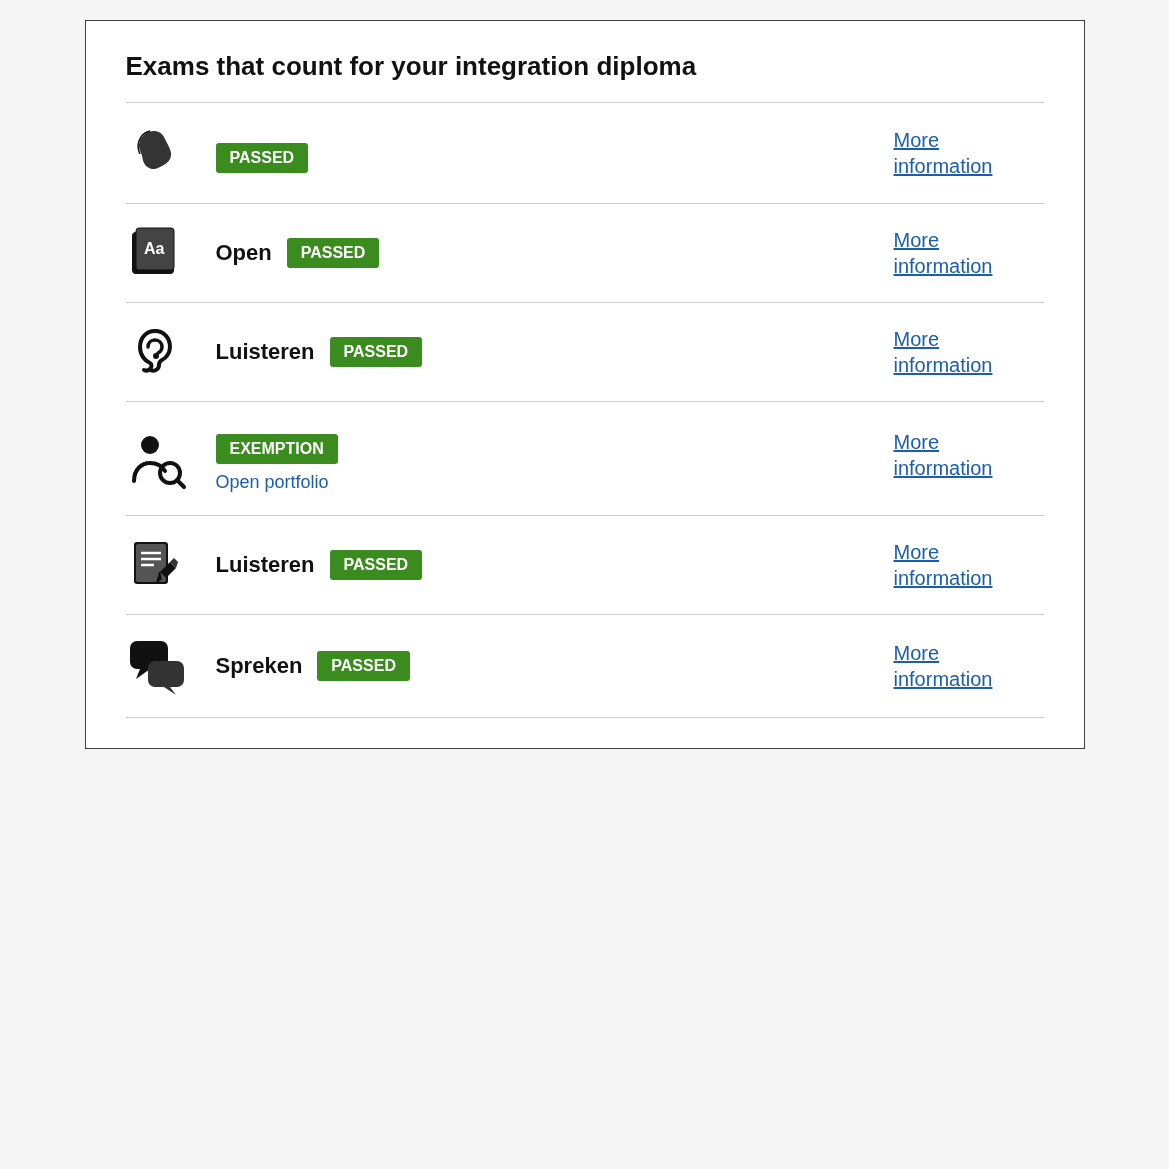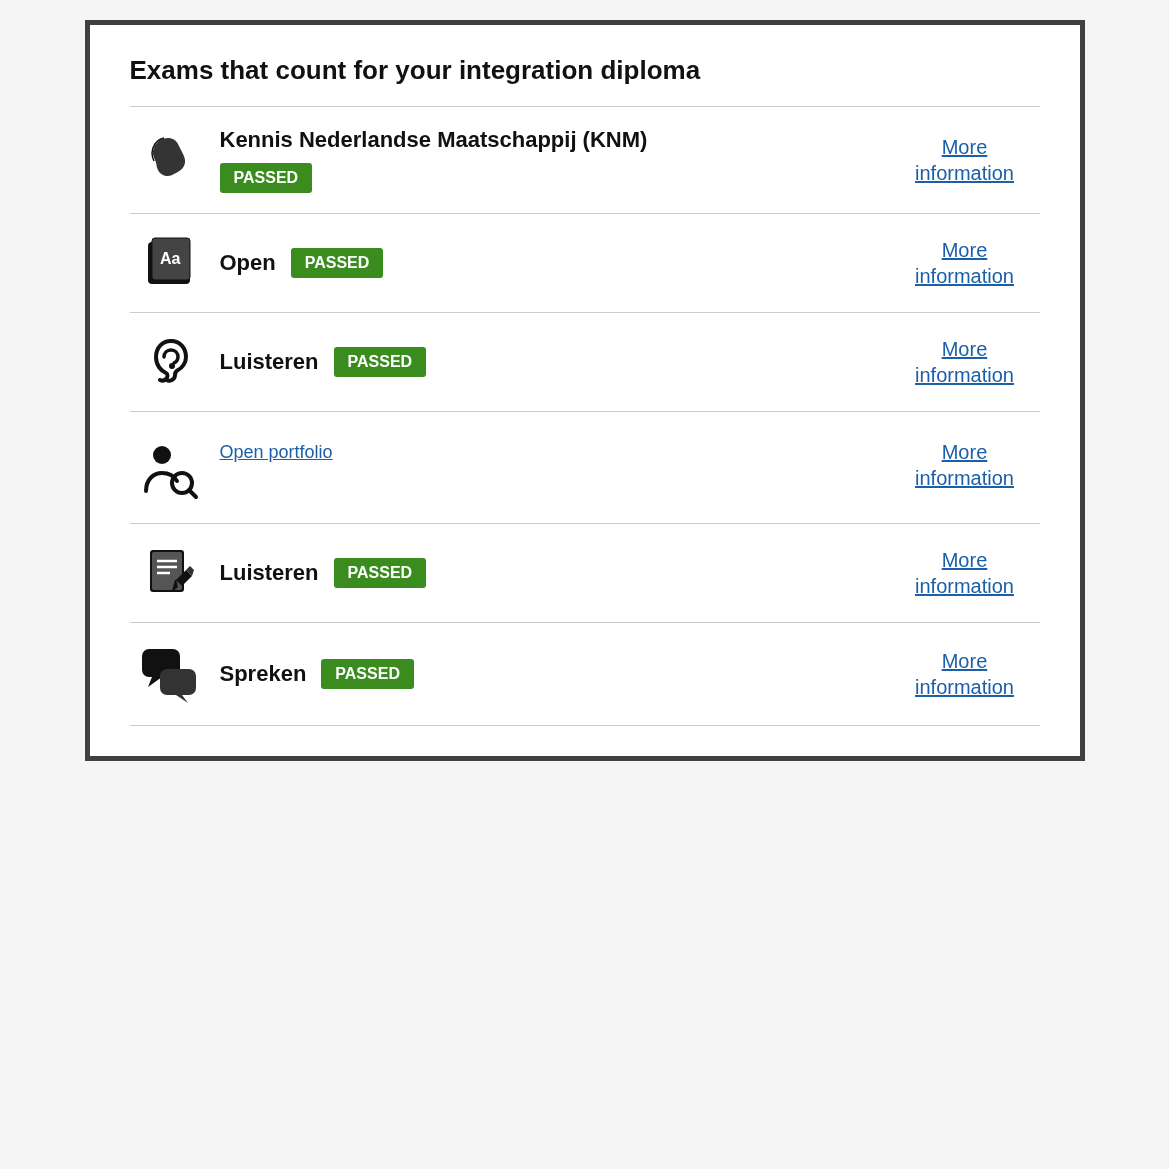--- a/index.html
+++ b/index.html
@@ -13,21 +13,21 @@
       background: #f5f5f5;
       display: flex;
       justify-content: center;
       padding: 20px;
     }
 
     .container {
       background: #fff;
       width: 1000px;
       padding: 30px 40px;
-      border: 5px solid #404040;
+      border: 1px solid #404040;
     }
 
     .page-title {
       font-size: 26px;
       font-weight: bold;
       color: #111;
       margin-bottom: 20px;
     }
 
     .divider {
@@ -40,21 +40,21 @@
       display: flex;
       align-items: center;
       padding: 20px 0;
       position: relative;
     }
 
     .exam-icon {
       width: 70px;
       flex-shrink: 0;
       display: flex;
-      justify-content: flex-end;
+      justify-content: flex-start;
       align-items: center;
       font-size: 48px;
     }
 
     .exam-content {
       flex: 1;
       padding: 0 20px;
     }
 
     .exam-name {
@@ -96,30 +96,29 @@
       color: #fff;
       border-radius: 3px;
       margin-left: 15px;
       vertical-align: middle;
     }
 
     .more-info-link {
       color: #1a5fa8;
       text-decoration: underline;
       font-size: 20px;
-      text-align: center;
+      text-align: left;
       flex-shrink: 0;
       width: 150px;
       cursor: pointer;
       line-height: 1.3;
     }
 
     .portfolio-link {
       color: #1a5fa8;
-      text-decoration: underline;
       font-size: 18px;
       cursor: pointer;
     }
 
     .exam-header-row {
       display: flex;
       align-items: center;
     }
   </style>
 </head>
@@ -131,23 +130,20 @@
 
   <div class="exam-row">
     <div class="exam-icon">
       <svg width="60" height="60" viewBox="0 0 60 60" fill="none" xmlns="http://www.w3.org/2000/svg">
 
         <path d="M28 8 C22 8 16 12 14 18 C12 22 13 26 15 30 C17 34 16 36 18 40 C20 44 24 46 28 46 C30 46 32 45 34 44 C38 42 42 40 44 36 C46 32 45 28 43 24 C41 20 40 18 38 14 C36 10 32 8 28 8Z" fill="#111" opacity="0.85"></path>
         <path d="M24 8 C20 9 17 11 15 14 C13 17 12 20 12 23 C12 26 13 29 14 31" stroke="#111" stroke-width="1.5" fill="none"></path>
       </svg>
     </div>
     <div class="exam-content">
-      <div class="exam-header-row">
-        <span class="exam-name">Kennis Nederlandse Maatschappij (KNM)</span>
-      </div>
       <div class="badge-row">
         <span class="badge badge-passed">PASSED</span>
       </div>
     </div>
     <a class="more-info-link">More<br>information</a>
   </div>
   <hr class="divider">
 
   <div class="exam-row">
     <div class="exam-icon">
@@ -192,20 +188,23 @@
     <div class="exam-icon" style="padding-top:5px;">
       <svg width="62" height="62" viewBox="0 0 62 62" fill="none" xmlns="http://www.w3.org/2000/svg">
 
         <circle cx="24" cy="16" r="9" fill="#111"></circle>
         <path d="M8 52 C8 40 16 34 24 34 C30 34 36 37 39 42" stroke="#111" stroke-width="4" stroke-linecap="round" fill="none"></path>
         <circle cx="44" cy="44" r="10" stroke="#111" stroke-width="4" fill="none"></circle>
         <line x1="51" y1="51" x2="58" y2="58" stroke="#111" stroke-width="4" stroke-linecap="round"></line>
       </svg>
     </div>
     <div class="exam-content">
+      <div class="badge-row">
+        <span class="badge badge-exemption">EXEMPTION</span>
+      </div>
       <div style="margin-top:8px;">
         <a class="portfolio-link">Open portfolio</a>
       </div>
     </div>
     <a class="more-info-link" style="padding-top:5px;">More<br>information</a>
   </div>
   <hr class="divider">
 
   <div class="exam-row">
     <div class="exam-icon">

